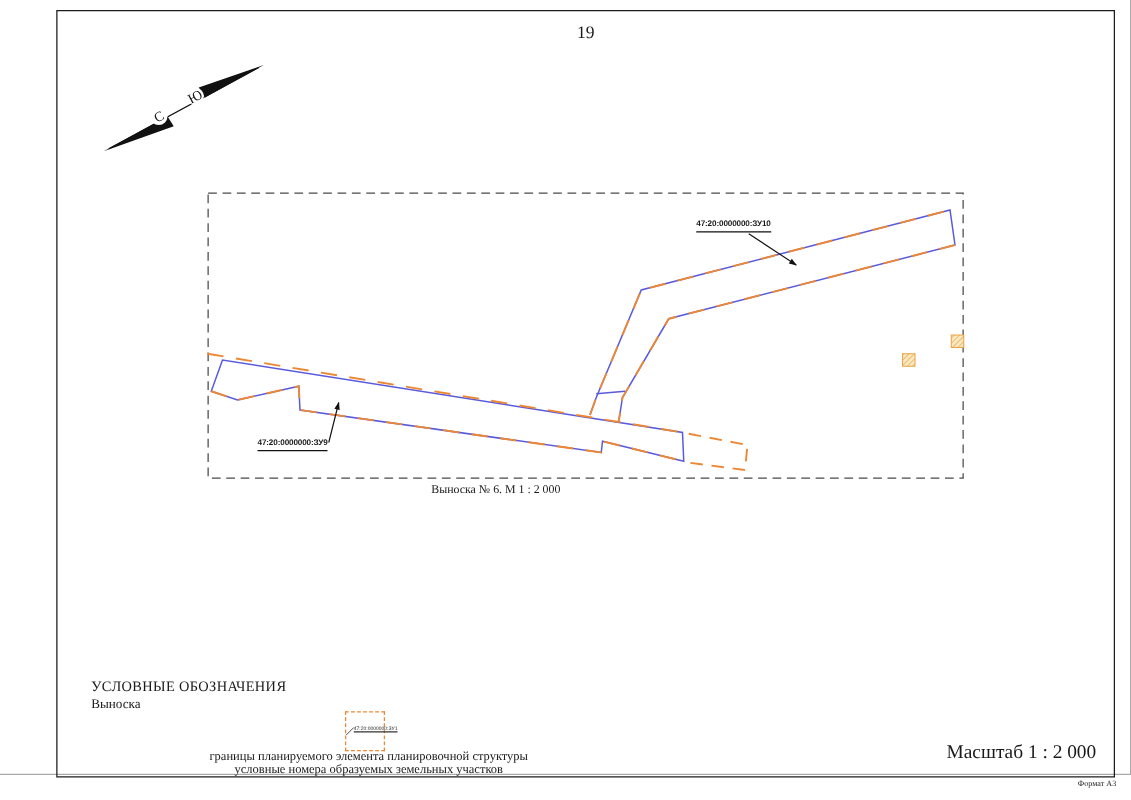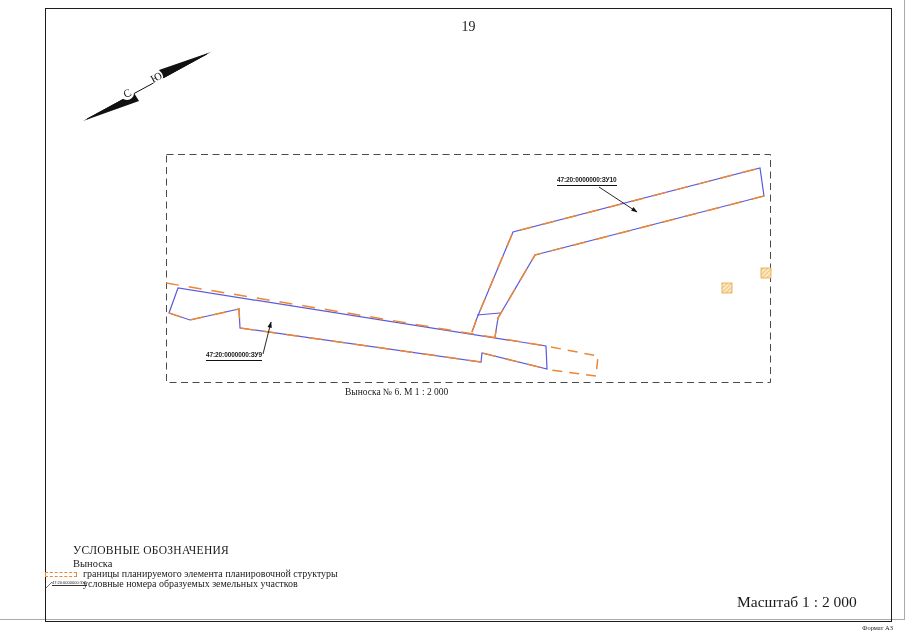--- a/index.html
+++ b/index.html
@@ -30,34 +30,34 @@
 
   .parcel-label{position:absolute;font-family:"Liberation Sans",sans-serif;
                 font-size:6.5px;font-weight:bold;letter-spacing:-0.1px;
                 border-bottom:1px solid #111;padding-bottom:1px;line-height:1;}
   .map-caption{position:absolute;left:345px;top:388px;width:200px;text-align:left;
                font-size:9.5px;line-height:1;}
 
   .legend{position:absolute;left:45px;top:545px;width:500px;}
   .legend-title{margin-left:28px;font-size:11.5px;line-height:1;letter-spacing:0.3px;}
   .legend-group{margin-left:28px;font-size:10.5px;line-height:1;margin-top:2px;}
-  .legend-row{display:flex;align-items:center;height:10px;}
+  .legend-row{display:flex;align-items:center;height:10px;flex-direction:column;}
   .legend-row .swatch{width:32px;flex:0 0 32px;margin-right:6px;box-sizing:border-box;}
   .legend-row .lbl{font-size:10px;line-height:1;white-space:nowrap;}
   .sw-planned{height:5px;border:1px dashed var(--planned-boundary);background:#fff;}
   .sw-existing{height:6px;border:0.5px solid #E8A345;
      background:repeating-linear-gradient(135deg,var(--existing-boundary) 0 1.2px,#FCEBC8 1.2px 3px);}
   .sw-formed{height:5px;border:1px solid var(--formed-boundary);background:#fff;}
   .sw-number{height:10px;position:relative;border:none;}
   .sw-number svg{position:absolute;left:0;top:0;}
   .sw-number .micro{position:absolute;left:7px;top:2px;font-size:4px;
      font-family:"Liberation Sans",sans-serif;border-bottom:0.5px solid #333;
      line-height:1;white-space:nowrap;}
 
-  .scale-label{position:absolute;left:737px;top:594px;width:140px;
+  .scale-label{position:absolute;left:737px;top:594px;width:140px;text-align:right;
                font-size:15.5px;line-height:1;}
   .format-label{position:absolute;left:793px;top:625px;width:100px;text-align:right;
                 font-size:6.5px;line-height:1;color:#222;}
 </style>
 </head>
 <body>
 
 <div id="stage">
 
   <div class="page-border"></div>

